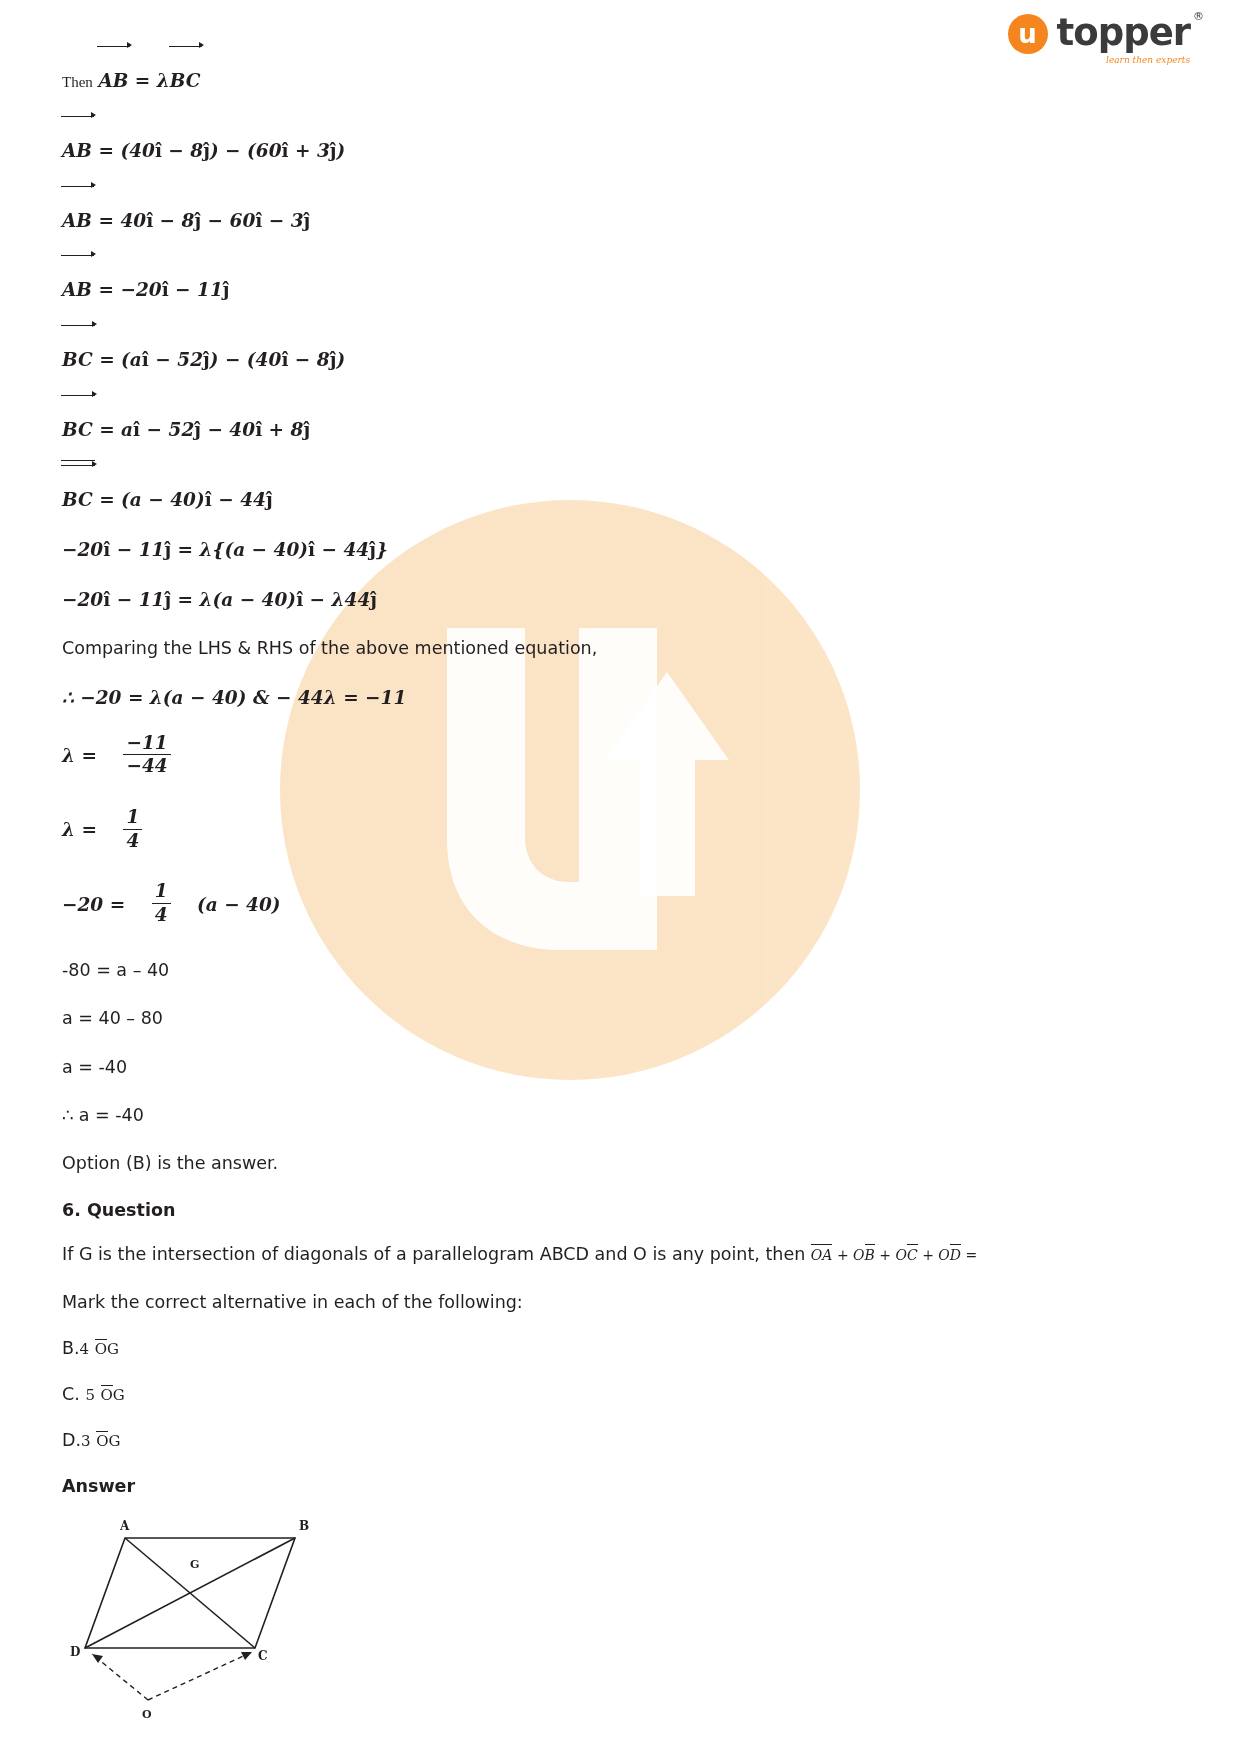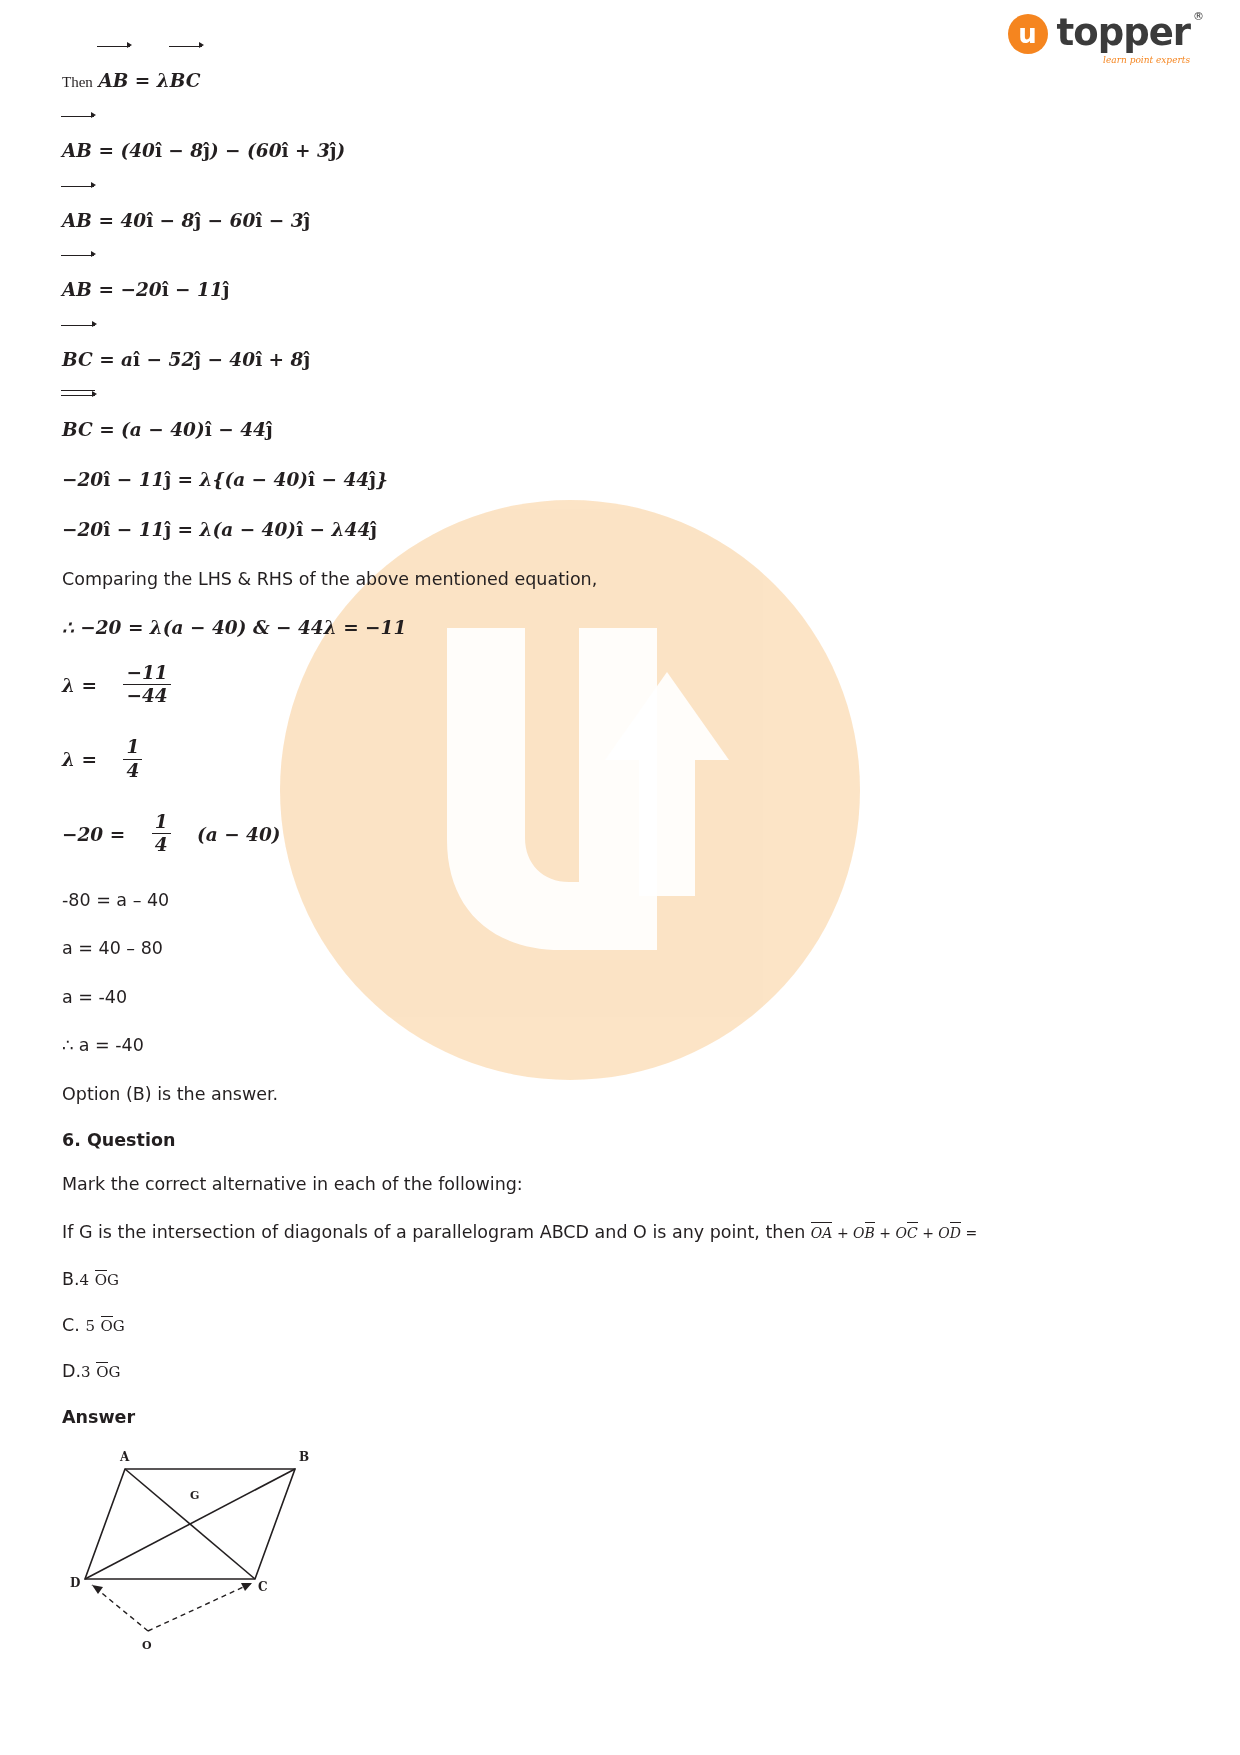--- a/index.html
+++ b/index.html
@@ -222,21 +222,21 @@
       <path d="M200 150 L262 62 L324 150 L290 150 L290 286 L234 286 L234 150 Z" fill="#ffffff" opacity="0.92"></path>
     </svg>
   </div>
 </div>
 
 <div id="logo">
   <div class="badge">u</div>
   <div class="wordmark">
     <div class="word">topper</div>
     <div class="reg">®</div>
-    <div class="tagline">learn point experts</div>
+    <div class="tagline">learn then experts</div>
   </div>
 </div>
 
 <div id="content">
 
   <p class="line">
     <span class="plain">Then</span>
     <span class="math">
       <span class="vec">AB<span class="head"></span></span>
       = λ<span class="vec">BC<span class="head"></span></span>
@@ -257,20 +257,26 @@
     </span>
   </p>
 
   <p class="line">
     <span class="math">
       <span class="vec">AB<span class="head"></span></span>
       = −20<span class="up">î</span> − 11<span class="up">ĵ</span>
     </span>
   </p>
 
+  <p class="line">
+    <span class="math">
+      <span class="vec">BC<span class="head"></span></span>
+      = (<span>a</span><span class="up">î</span> − 52<span class="up">ĵ</span>) − (40<span class="up">î</span> − 8<span class="up">ĵ</span>)
+    </span>
+  </p>
 
   <p class="line">
     <span class="math">
       <span class="vec">BC<span class="head"></span></span>
       = <span>a</span><span class="up">î</span> − 52<span class="up">ĵ</span> − 40<span class="up">î</span> + 8<span class="up">ĵ</span>
     </span>
   </p>
 
   <p class="line">
     <span class="math">
@@ -327,28 +333,28 @@
 
   <p class="line">-80 = a – 40</p>
   <p class="line">a = 40 – 80</p>
   <p class="line">a = -40</p>
   <p class="line">∴ a = -40</p>
 
   <p class="line">Option (B) is the answer.</p>
 
   <p class="q-head">6. Question</p>
 
-  <p class="line">Mark the correct alternative in each of the following:</p>
-
   <p class="line">
     <span>If G is the intersection of diagonals of a parallelogram ABCD and O is any point, then</span>
     <span class="small-math">
       <span class="bar">O<span class="bar">A</span></span>&nbsp;+&nbsp;<span>O<span class="bar">B</span></span>&nbsp;+&nbsp;<span>O<span class="bar">C</span></span>&nbsp;+&nbsp;<span>O<span class="bar">D</span></span>&nbsp;=
     </span>
   </p>
+
+  <p class="line">Mark the correct alternative in each of the following:</p>
 
 
   <p class="opt-line">
     <span>B.</span><span class="sub">4</span>
     <span class="sub"><span class="bar">O</span>G</span>
   </p>
 
   <p class="opt-line">
     <span>C.</span>&nbsp;<span class="sub">5</span>
     <span class="sub"><span class="bar">O</span>G</span>

